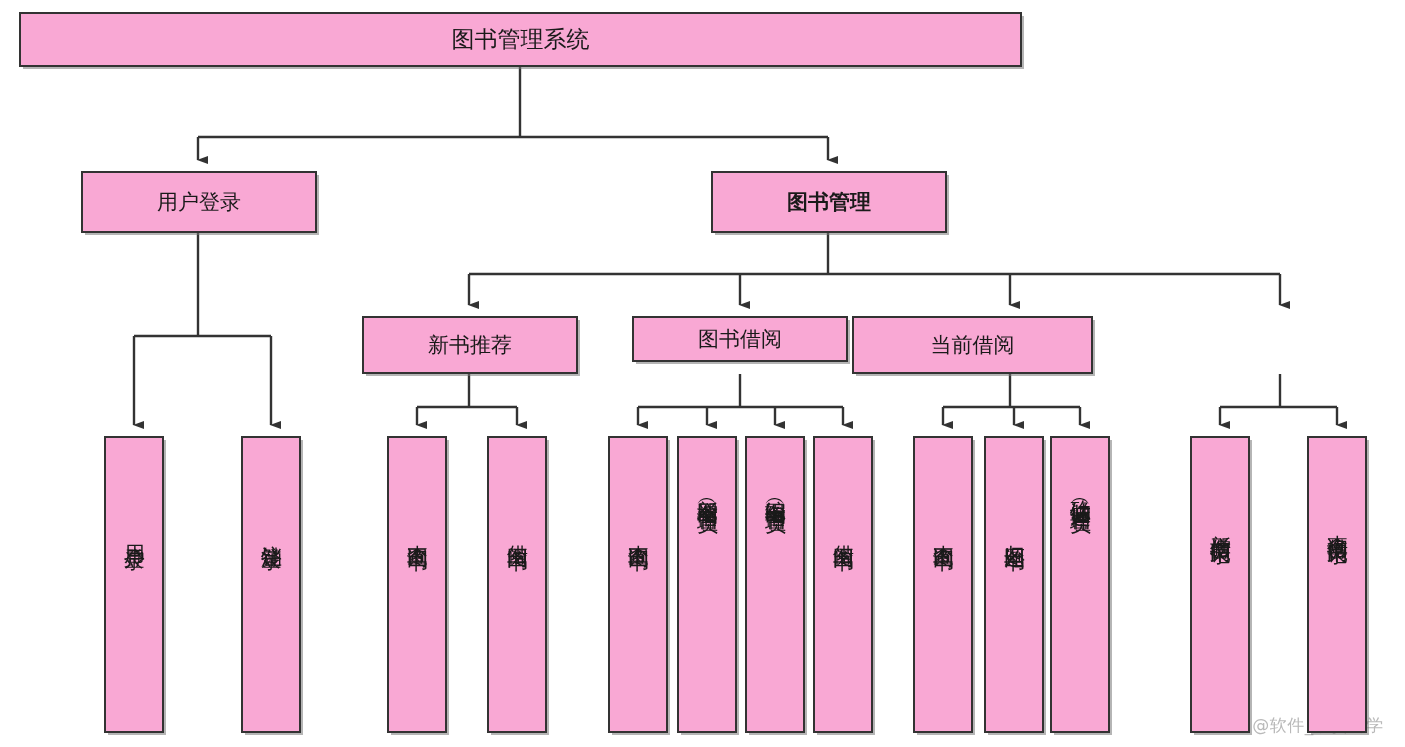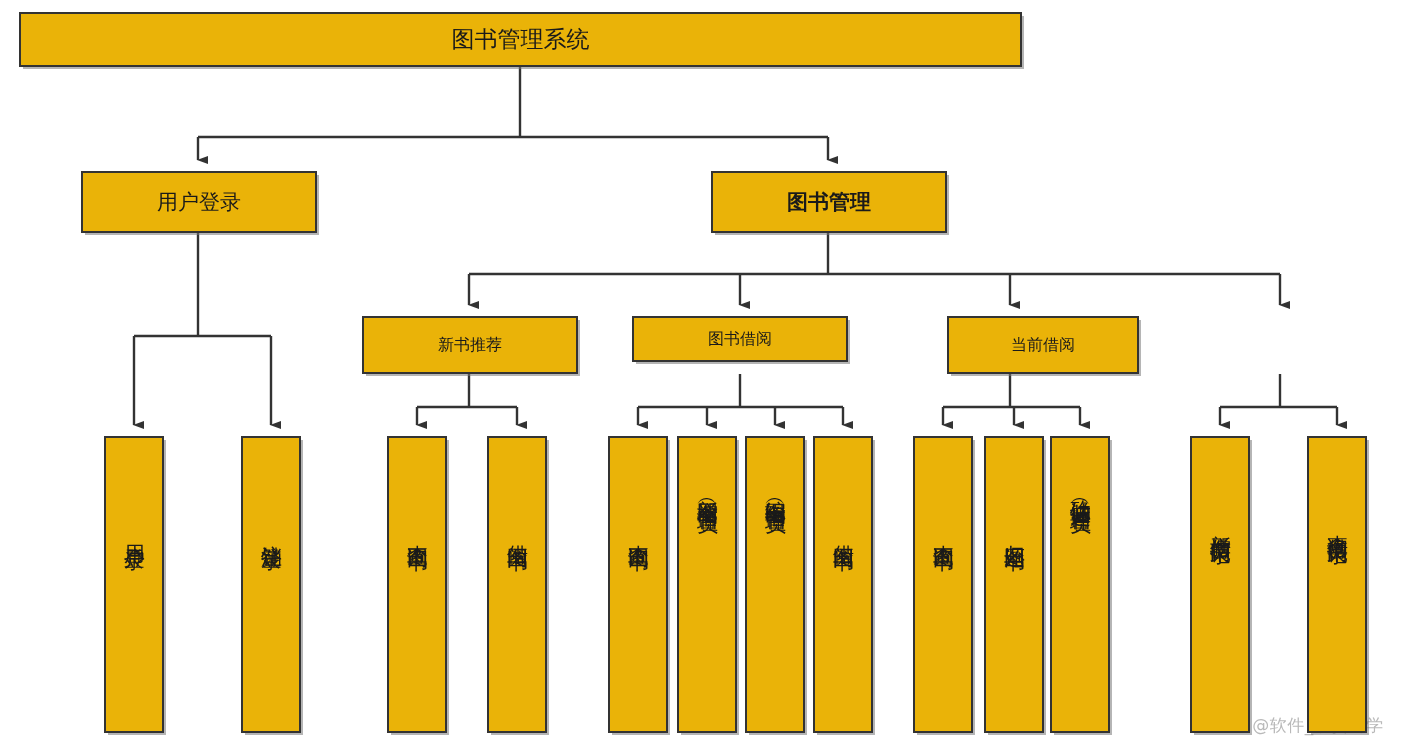--- a/index.html
+++ b/index.html
@@ -22,21 +22,21 @@
   svg#tree-svg {
     position: absolute;
     left: 0;
     top: 0;
     width: 1405px;
     height: 747px;
   }
   .node-box {
     position: absolute;
     box-sizing: border-box;
-    background: #eab308;
+    background: #f9a8d4;
     border: 2px solid #333333;
     box-shadow: 3px 3px 0 -1px rgba(120,120,120,0.55);
     display: flex;
     align-items: center;
     justify-content: center;
     color: #1a1a1a;
     overflow: hidden;
   }
   .node-box .node-label {
     display: block;
@@ -53,21 +53,21 @@
     padding-top: 0;
   }
   .node-v .node-label {
     writing-mode: vertical-rl;
     text-orientation: upright;
     letter-spacing: 2px;
     line-height: 1.0;
   }
   .lvl0 .node-label { font-size: 23px; }
   .lvl1 .node-label { font-size: 21px; }
-  .lvl2 .node-label { font-size: 16px; }
+  .lvl2 .node-label { font-size: 21px; }
   .leaf .node-label { font-size: 21px; }
   .watermark {
     position: absolute;
     color: #b9b9b9;
     font-size: 17px;
     letter-spacing: 0.5px;
     white-space: nowrap;
     pointer-events: none;
   }
 </style>
@@ -127,21 +127,21 @@
     </div>
     <div class="node-box lvl1 node-h" style="left: 711px; top: 171px; width: 236px; height: 62px; font-weight: bold;">
       <span class="node-label">图书管理</span>
     </div>
     <div class="node-box lvl2 node-h" style="left: 362px; top: 316px; width: 216px; height: 58px;">
       <span class="node-label">新书推荐</span>
     </div>
     <div class="node-box lvl2 node-h" style="left: 632px; top: 316px; width: 216px; height: 46px;">
       <span class="node-label">图书借阅</span>
     </div>
-    <div class="node-box lvl2 node-h" style="left: 947px; top: 316px; width: 192px; height: 58px;">
+    <div class="node-box lvl2 node-h" style="left: 852px; top: 316px; width: 241px; height: 58px;">
       <span class="node-label">当前借阅</span>
     </div>
     <div class="node-box lvl leaf node-v" style="left: 104px; top: 436px; width: 60px; height: 297px; padding-top: 90px;">
       <span class="node-label">用户登录</span>
     </div>
     <div class="node-box lvl leaf node-v" style="left: 241px; top: 436px; width: 60px; height: 297px; padding-top: 90px;">
       <span class="node-label">注销登录</span>
     </div>
     <div class="node-box lvl leaf node-v" style="left: 387px; top: 436px; width: 60px; height: 297px; padding-top: 90px;">
       <span class="node-label">查询图书</span>

